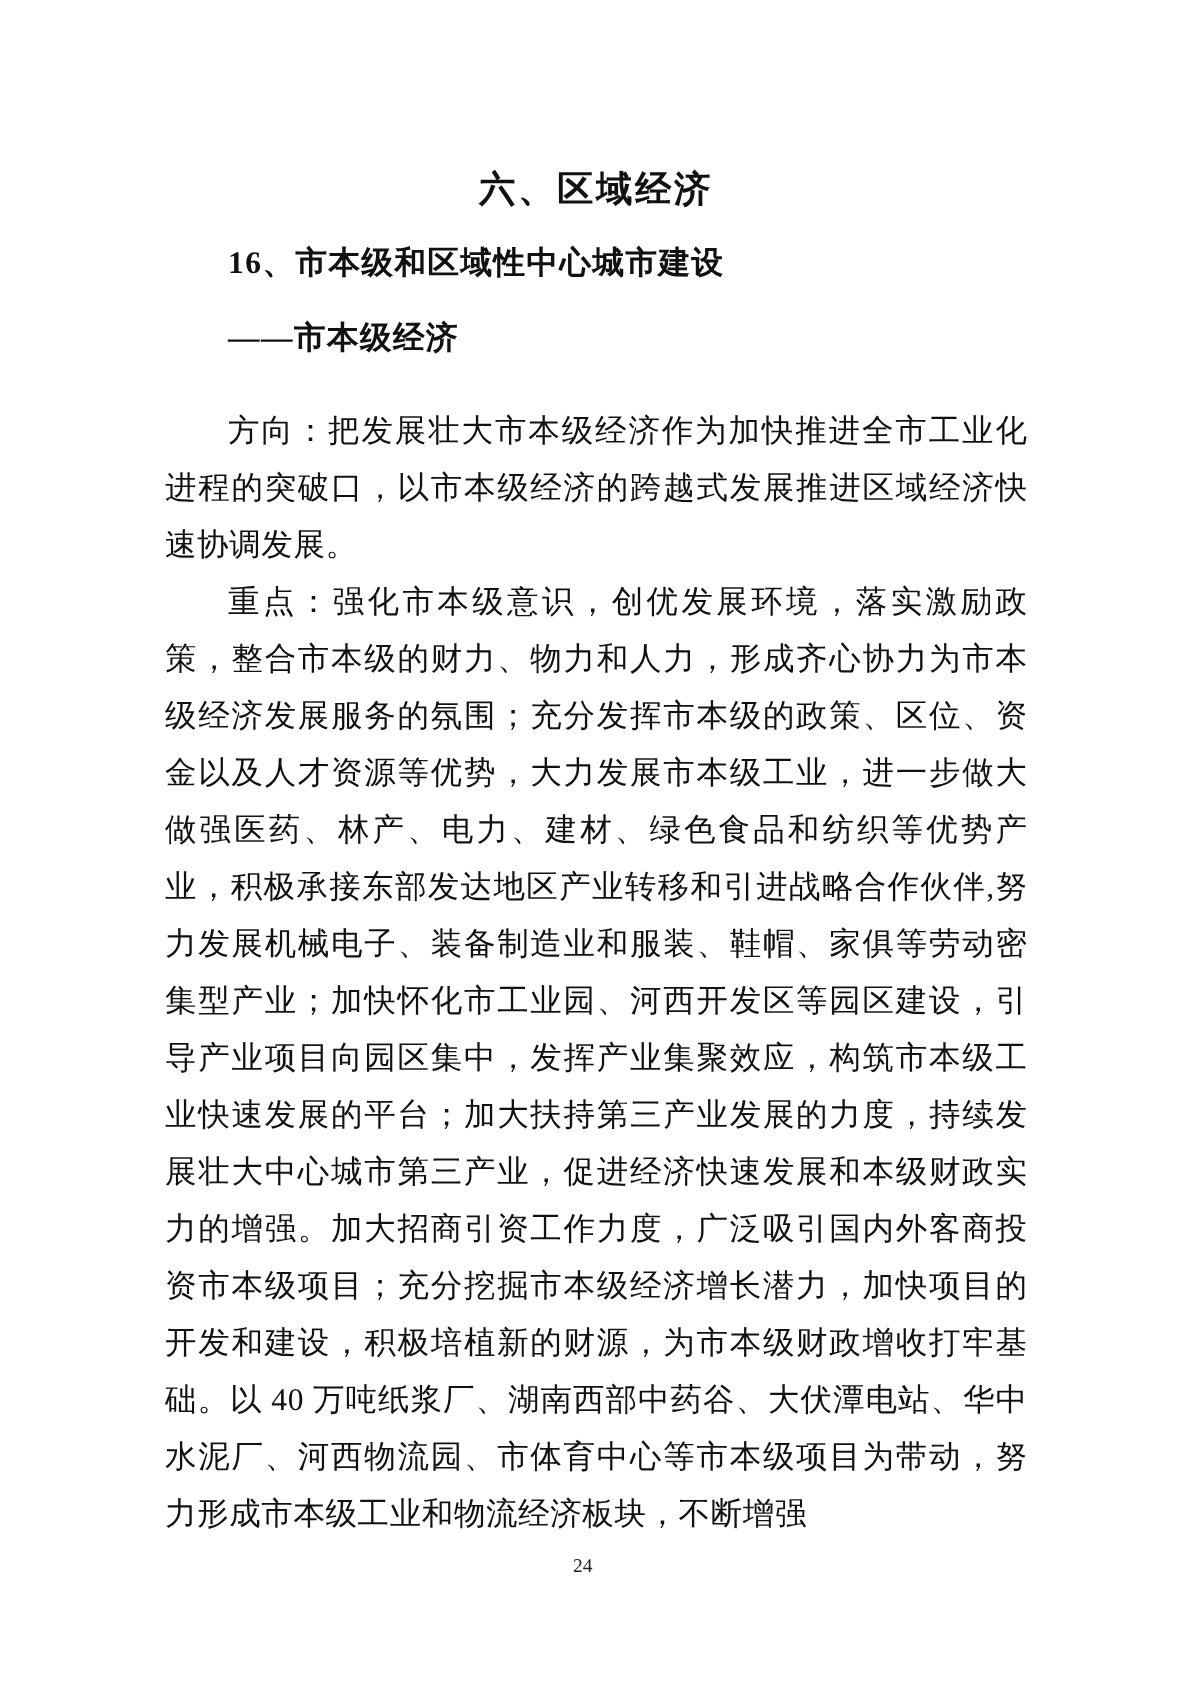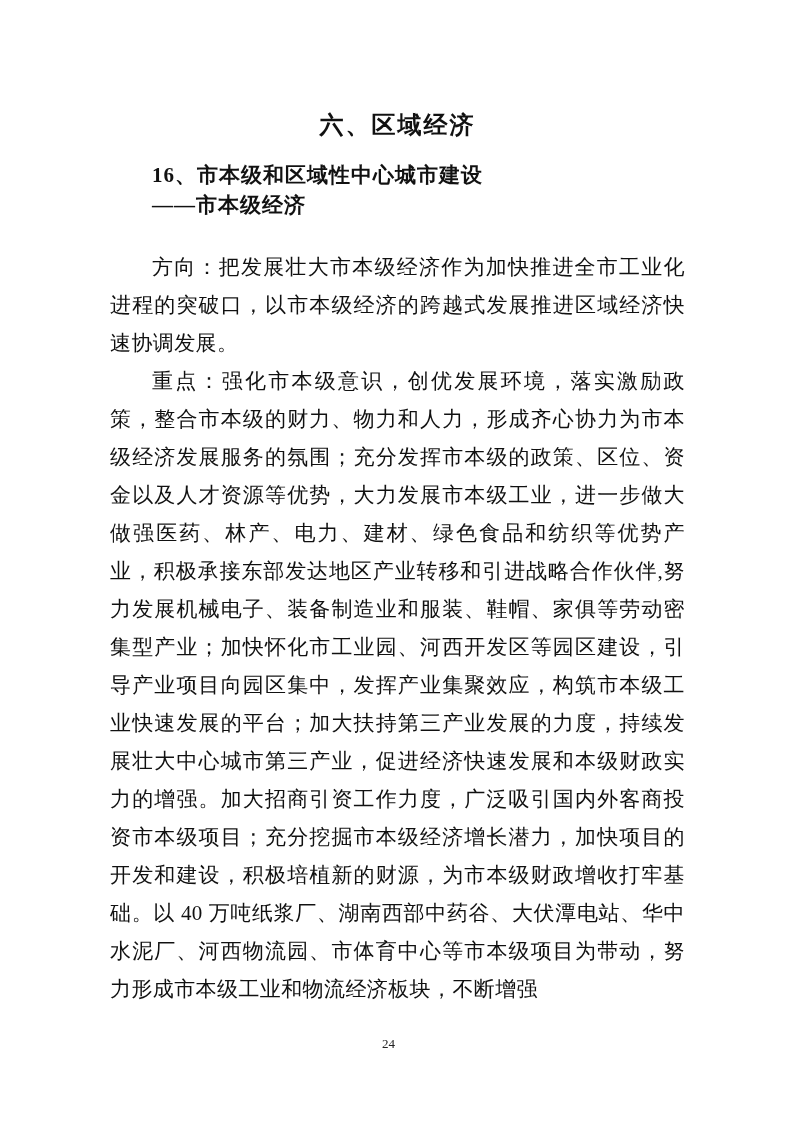--- a/index.html
+++ b/index.html
@@ -13,34 +13,34 @@
   }
   .page {
     position: relative;
     width: 793px;
     height: 1122px;
     background: #ffffff;
     padding: 112px 108px 0 110px;
   }
   .doc-title {
     text-align: center;
-    font-family: Liberation Mono, monospace;
+    font-family: Liberation Sans, sans-serif;
     font-weight: bold;
     font-size: 24px;
     line-height: 30px;
     letter-spacing: 2px;
     margin-bottom: 18px;
   }
   .section-heading {
     font-weight: bold;
     font-size: 21px;
     line-height: 30px;
     text-indent: 2em;
     letter-spacing: 1px;
-    margin-bottom: 0;
+    margin-bottom: 20px;
   }
   .sub-heading {
     font-weight: bold;
     font-size: 21px;
     line-height: 30px;
     text-indent: 2em;
     letter-spacing: 1px;
     margin-bottom: 28px;
   }
   .body-paragraph {

